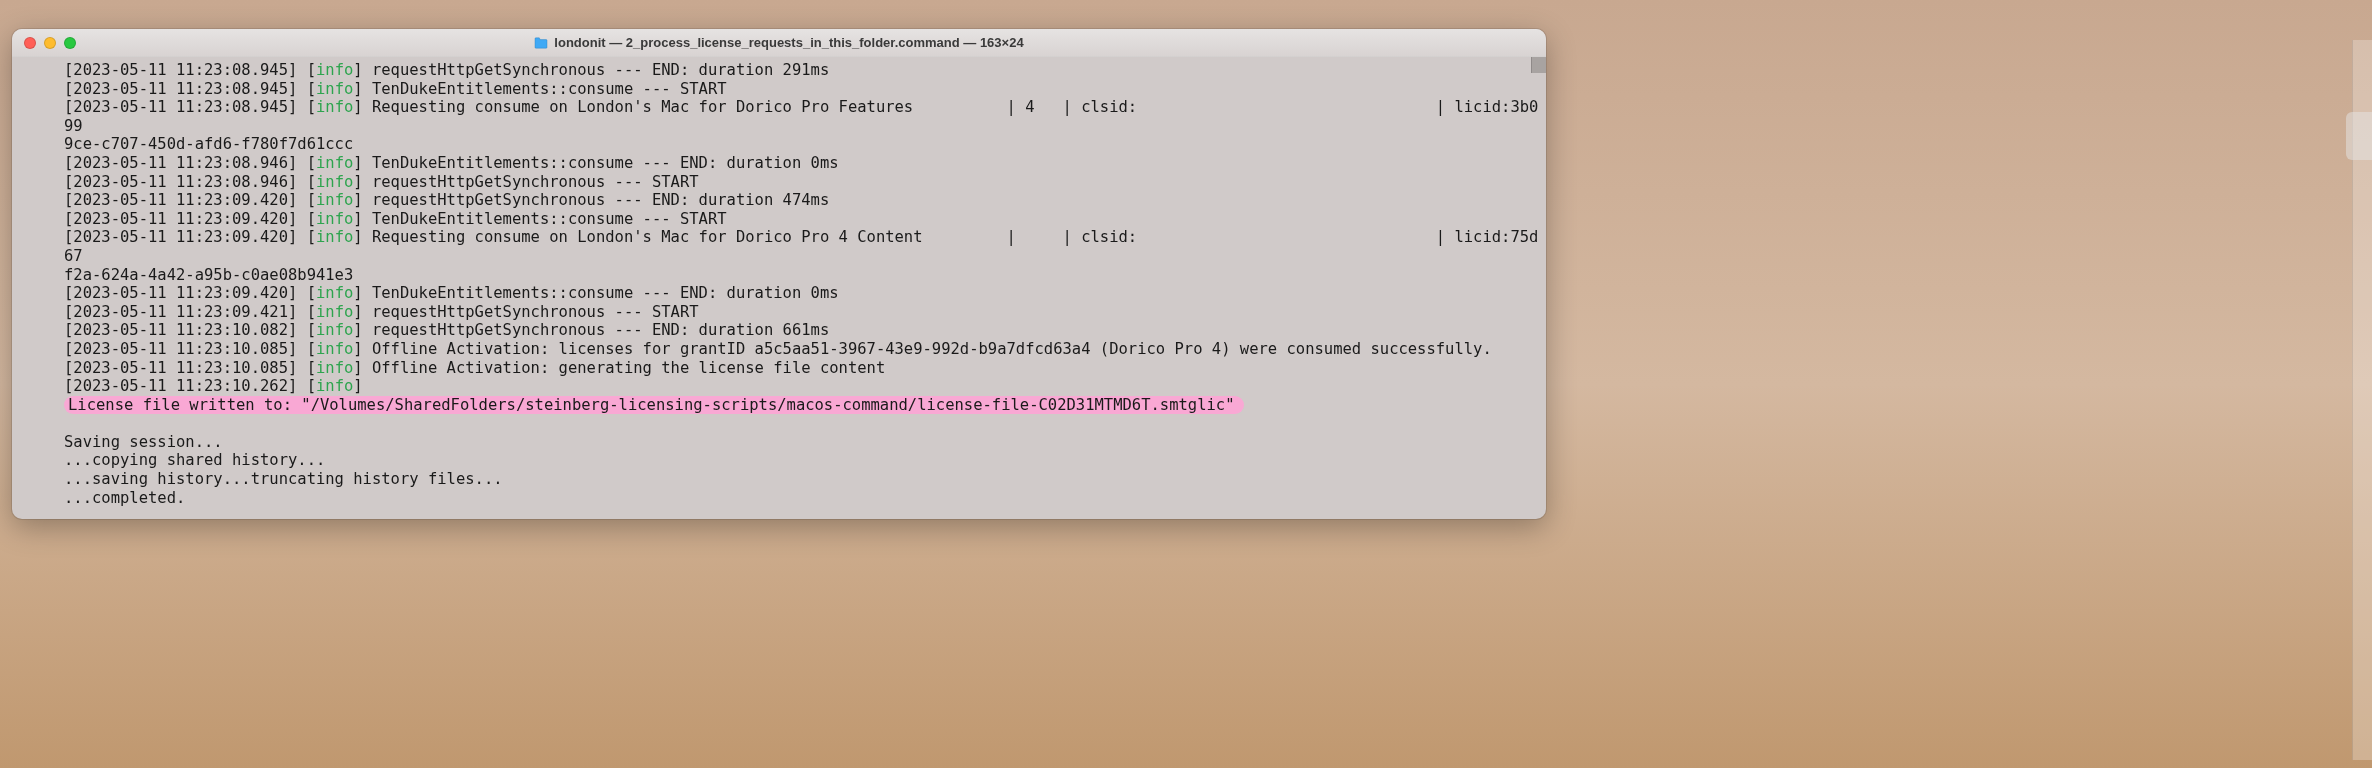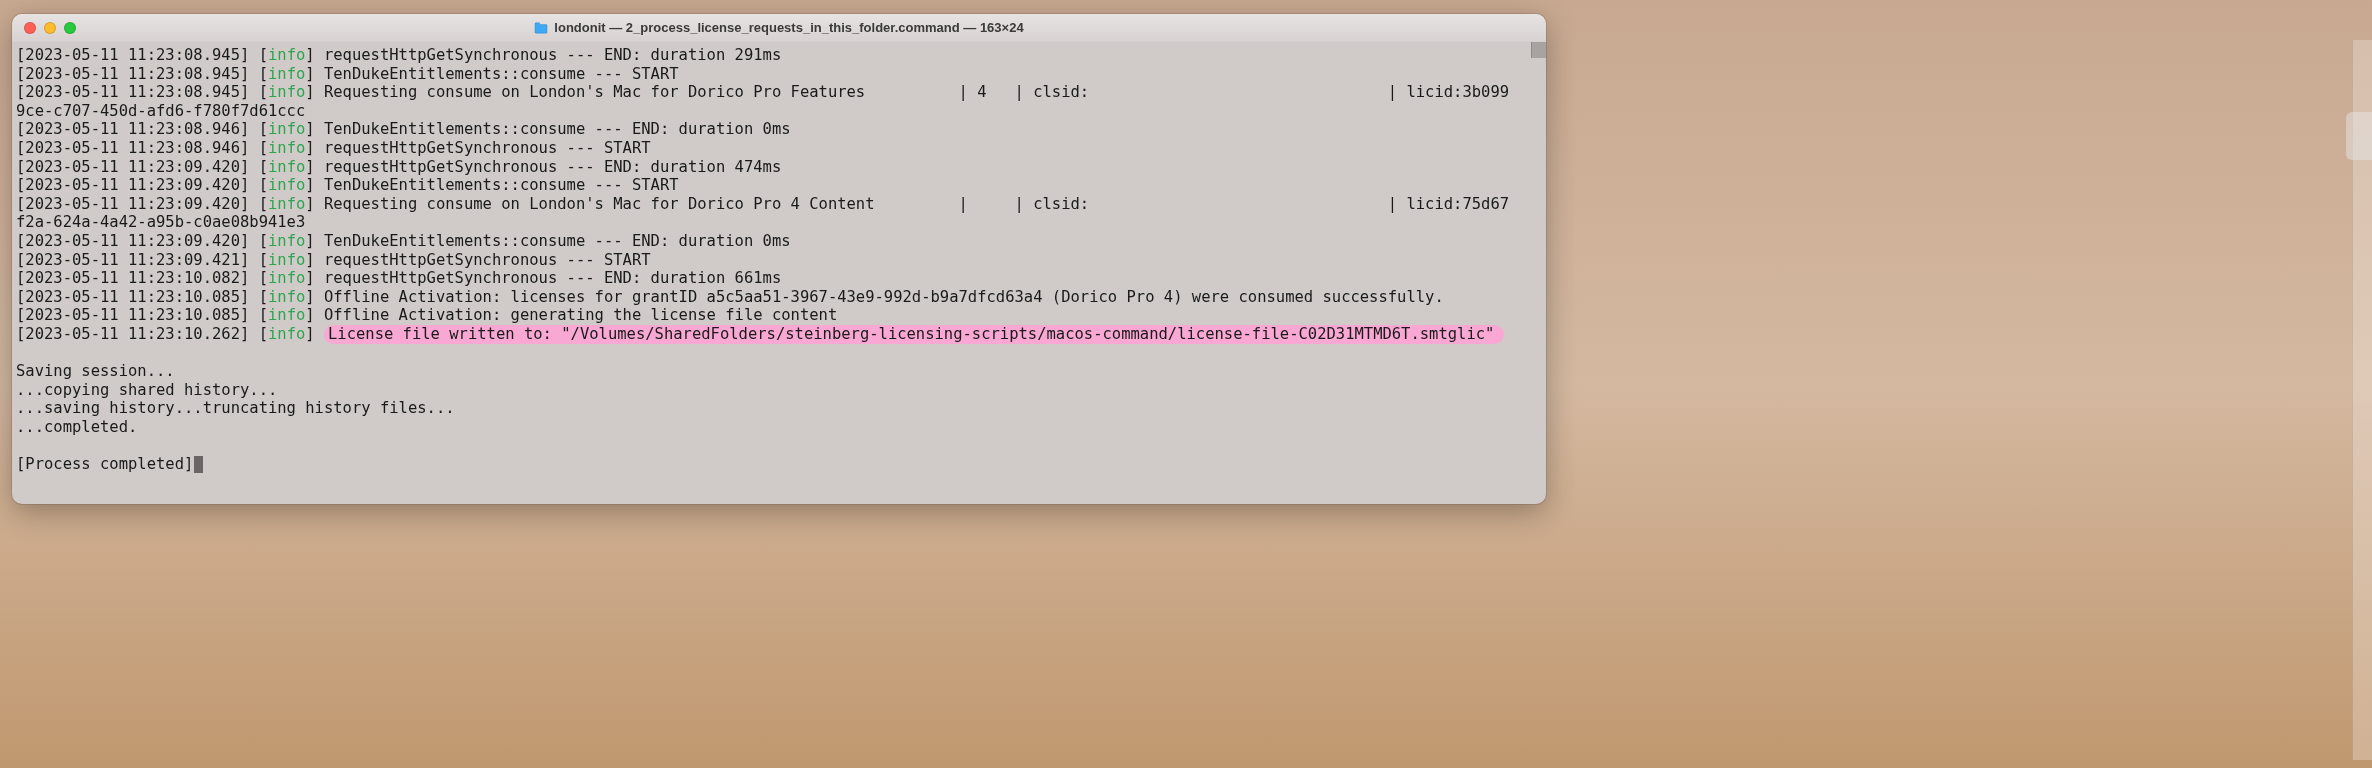--- a/index.html
+++ b/index.html
@@ -7,21 +7,21 @@
       background: linear-gradient(to bottom, #c8a890 0%, #d4b8a0 50%, #c0986f 100%);
       width: 2372px;
       height: 768px;
       font-family: "SF Mono", Menlo, Monaco, Consolas, monospace;
       overflow: hidden;
       position: relative;
     }
     .window {
       position: absolute;
       left: 12px;
-      top: 14px;
+      top: 29px;
       width: 1534px;
       height: 490px;
       background: #d0cac9;
       border-radius: 10px;
       box-shadow: 0 8px 30px rgba(0,0,0,0.3), 0 0 0 1px rgba(0,0,0,0.1);
       overflow: hidden;
     }
     .titlebar {
       height: 28px;
       background: linear-gradient(to bottom, #e6e3e2, #d8d3d2);
@@ -66,20 +66,21 @@
     }
     .terminal-body {
       padding: 4px 4px;
       font-size: 15.5px;
       line-height: 18.6px;
       color: #1a1a1a;
       white-space: pre;
       position: relative;
       height: calc(100% - 28px);
       overflow: hidden;
+      margin-left: 48px;
     }
     .scrollbar-indicator {
       position: absolute;
       right: 0;
       top: 28px;
       width: 15px;
       height: 16px;
       background: #a8a3a1;
       border-left: 1px solid rgba(0,0,0,0.15);
     }

